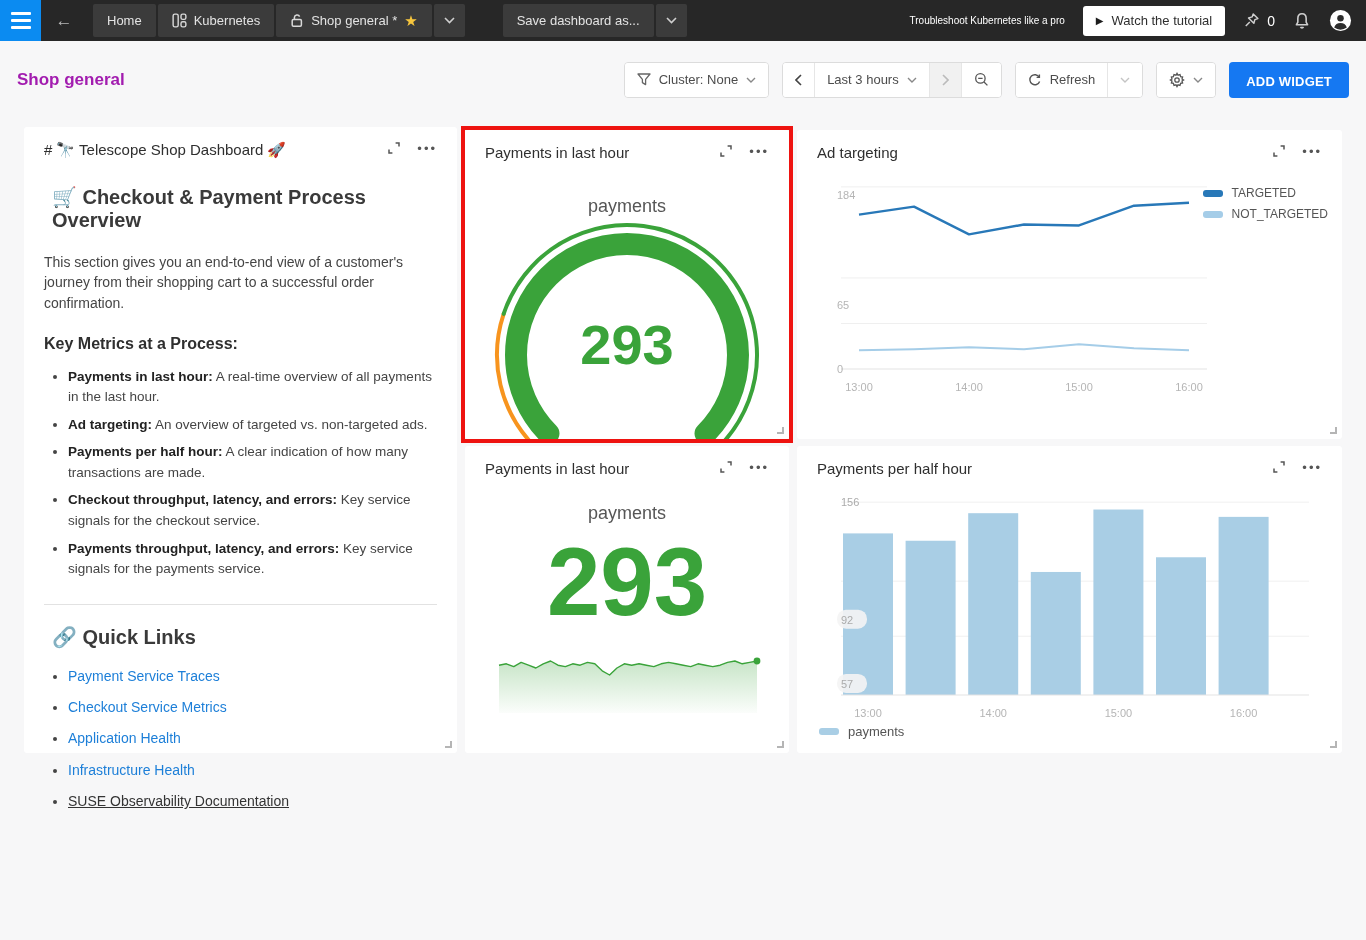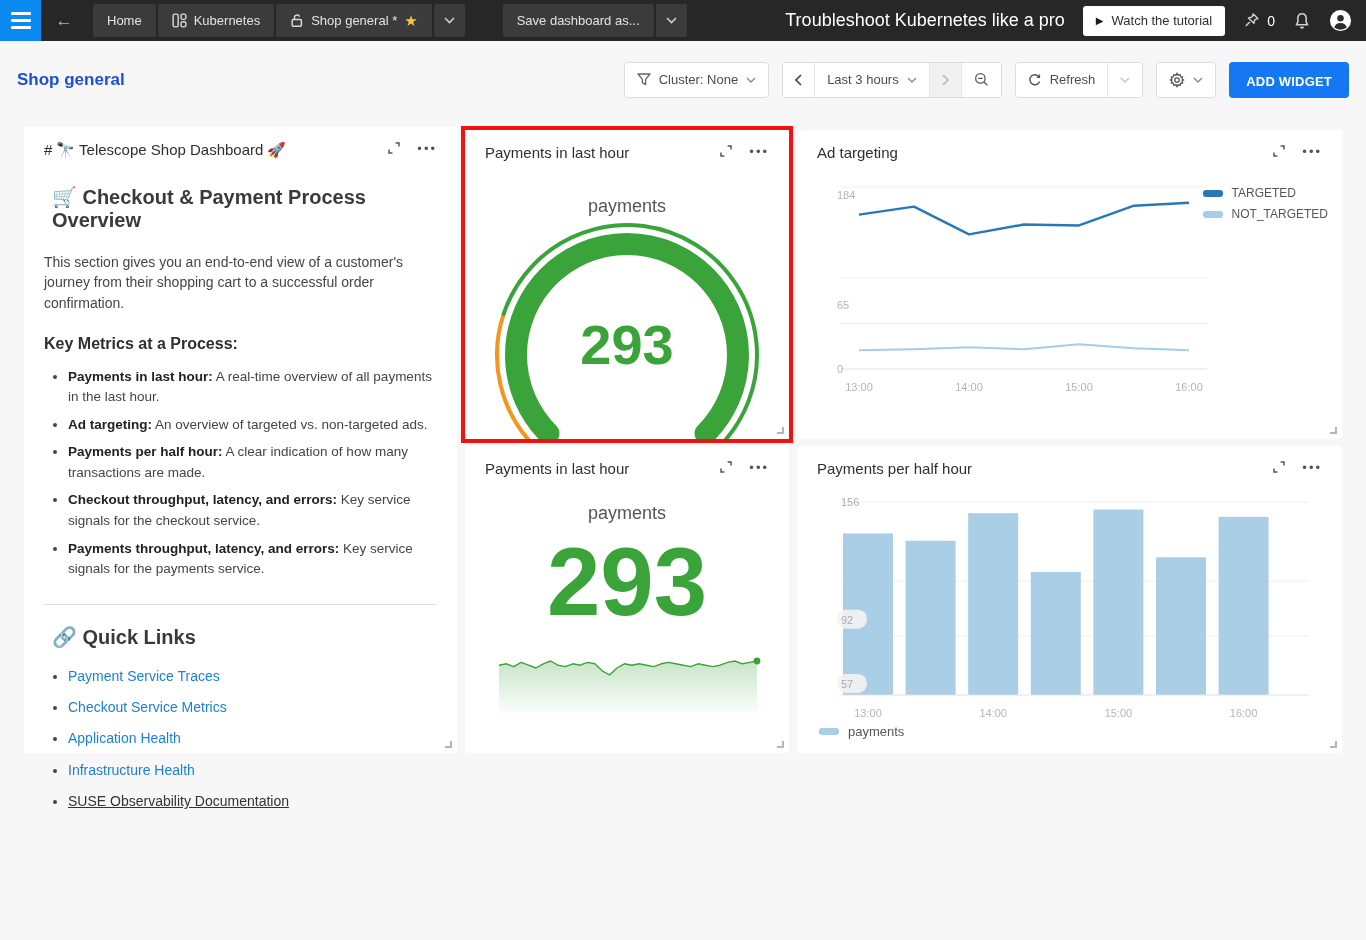--- a/index.html
+++ b/index.html
@@ -14,29 +14,29 @@
     align-items:center; justify-content:center; gap:4px; cursor:pointer; flex:none;}
   .hamburger i { display:block; width:20px; height:3px; background:#fff; border-radius:1px;}
   .navback { width:46px; text-align:center; color:#b9b9b9; font-size:17px; cursor:pointer; flex:none;}
   .tabgroup { display:flex; gap:2px; margin-left:6px; }
   .tab { background:#3b3b3b; color:#e3e3e3; font-size:13px; height:33px; display:flex;
     align-items:center; gap:7px; padding:0 14px; border-radius:2px; cursor:pointer; white-space:nowrap;}
   .tab.chev { padding:0 10px; }
   .star { color:#f6c53d; font-size:15px; line-height:1;}
   .savegroup { margin-left:38px; }
   .nav-right { margin-left:auto; display:flex; align-items:center; gap:18px; padding-right:14px;}
-  .promo { color:#fff; font-size:18px; }
+  .promo { color:#fff; font-size:10px; }
   .tutorial-btn { background:#fff; color:#2e2e2e; border:none; border-radius:3px; height:30px;
     padding:0 13px; font-size:13px; font-family:inherit; display:flex; align-items:center; gap:8px; cursor:pointer;}
   .tutorial-btn .play { font-size:10px; color:#1d1d1d;}
   .pinwrap { display:flex; align-items:center; gap:7px; color:#fff; font-size:14px; cursor:pointer;}
   .icon-btn { display:flex; align-items:center; cursor:pointer;}
   
   .subheader { height:77px; display:flex; align-items:center; padding:0 17px; background:#f7f7f8;}
-  .page-title { font-size:17px; font-weight:bold; color:#1d4ed8;}
+  .page-title { font-size:17px; font-weight:bold; color:#a21caf;}
   .controls { margin-left:auto; display:flex; align-items:center; gap:13px;}
   .ctl { background:#fff; border:1px solid #dcdcdc; border-radius:4px; height:36px; display:flex;
     align-items:center; color:#4c4c4c; font-size:13px; overflow:hidden;}
   .seg { display:flex; align-items:center; gap:8px; height:100%; padding:0 12px; cursor:pointer; background:#fff;}
   .seg + .seg { border-left:1px solid #e6e6e6; }
   .seg.disabled { background:#f1f1f1; cursor:default; color:#bbb;}
   .addwidget { background:#1578f2; color:#fff; border:none; border-radius:4px; height:36px;
     padding:12px 17px; font-size:13px; font-weight:bold; font-family:inherit; letter-spacing:.2px; cursor:pointer;}
   
   .canvas { position:relative; height:822px; }

